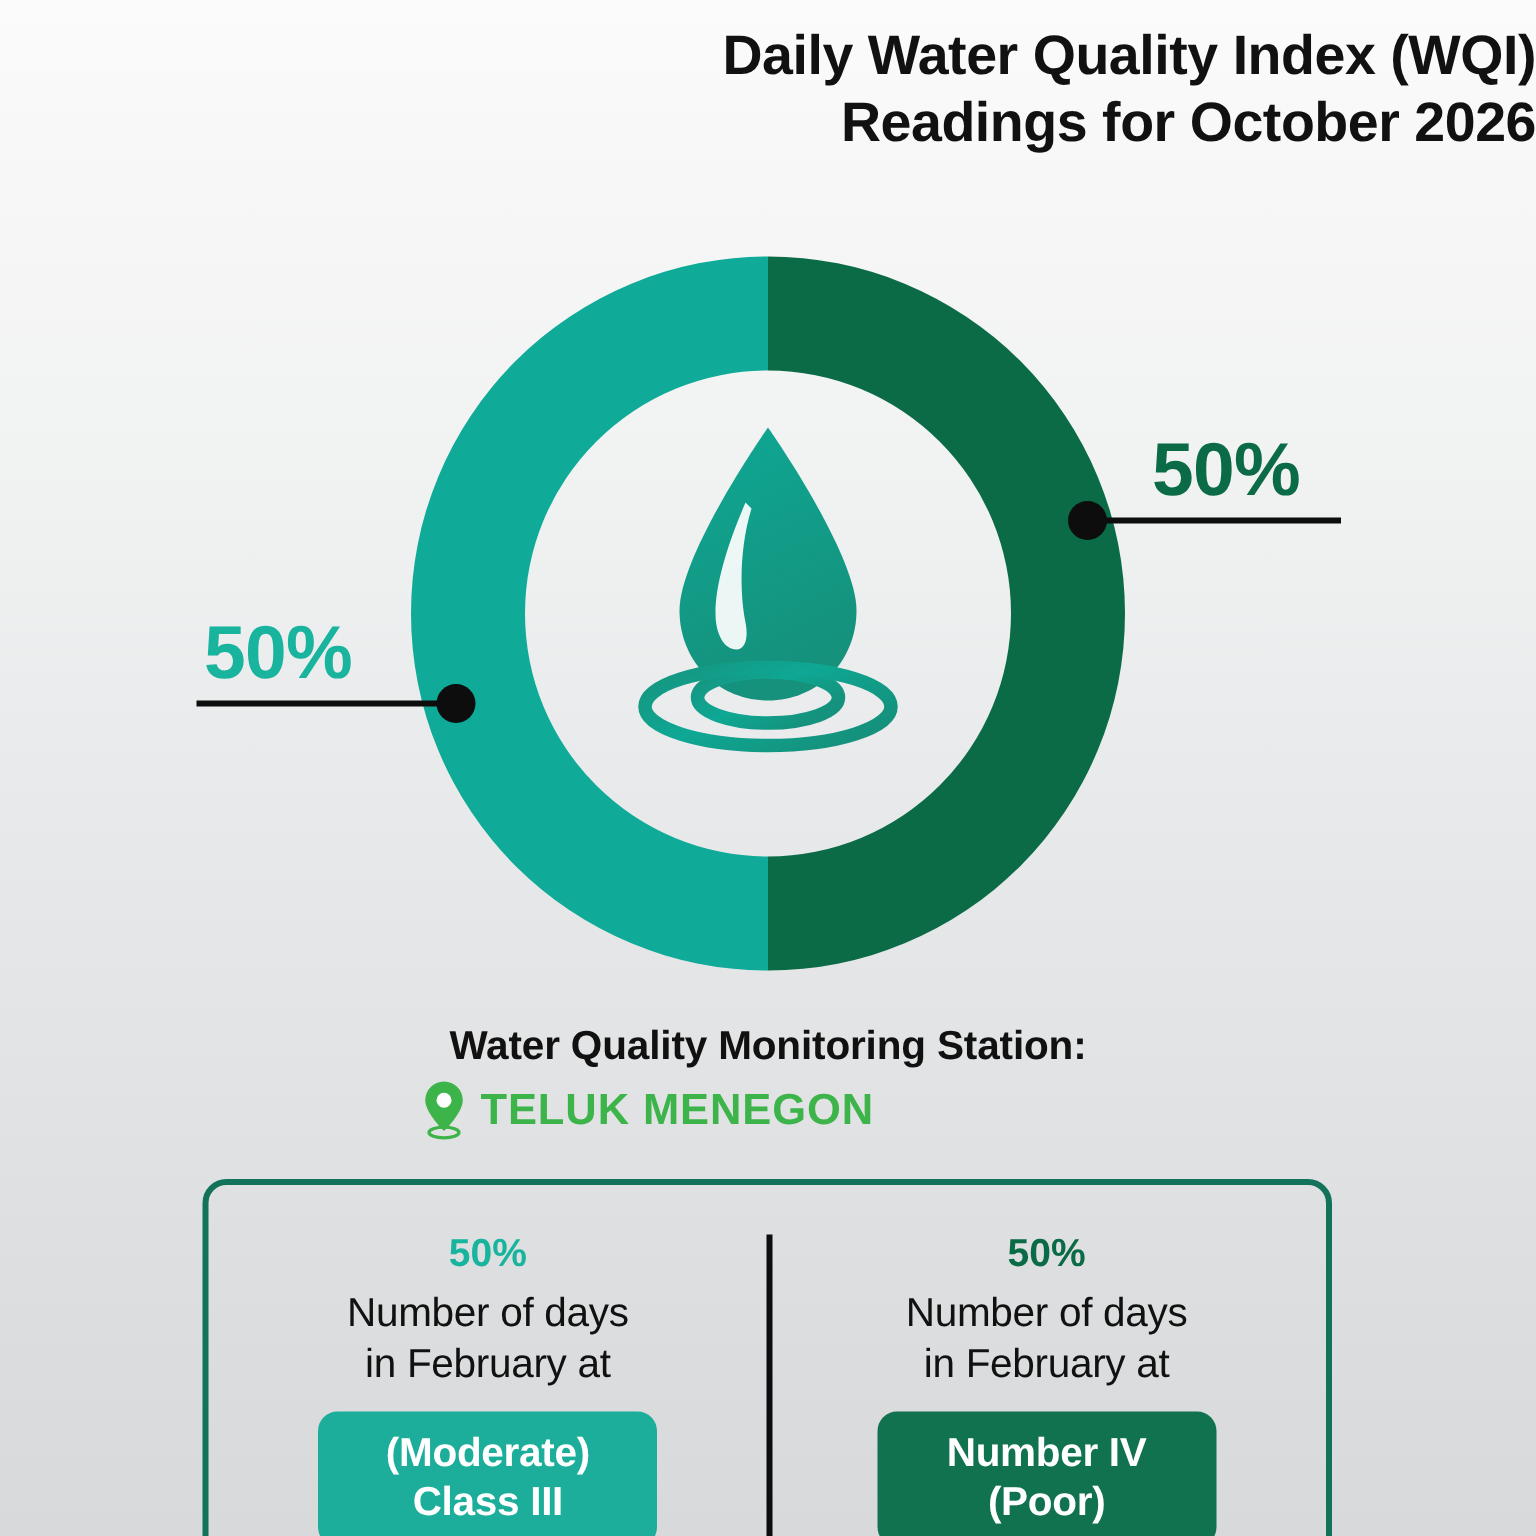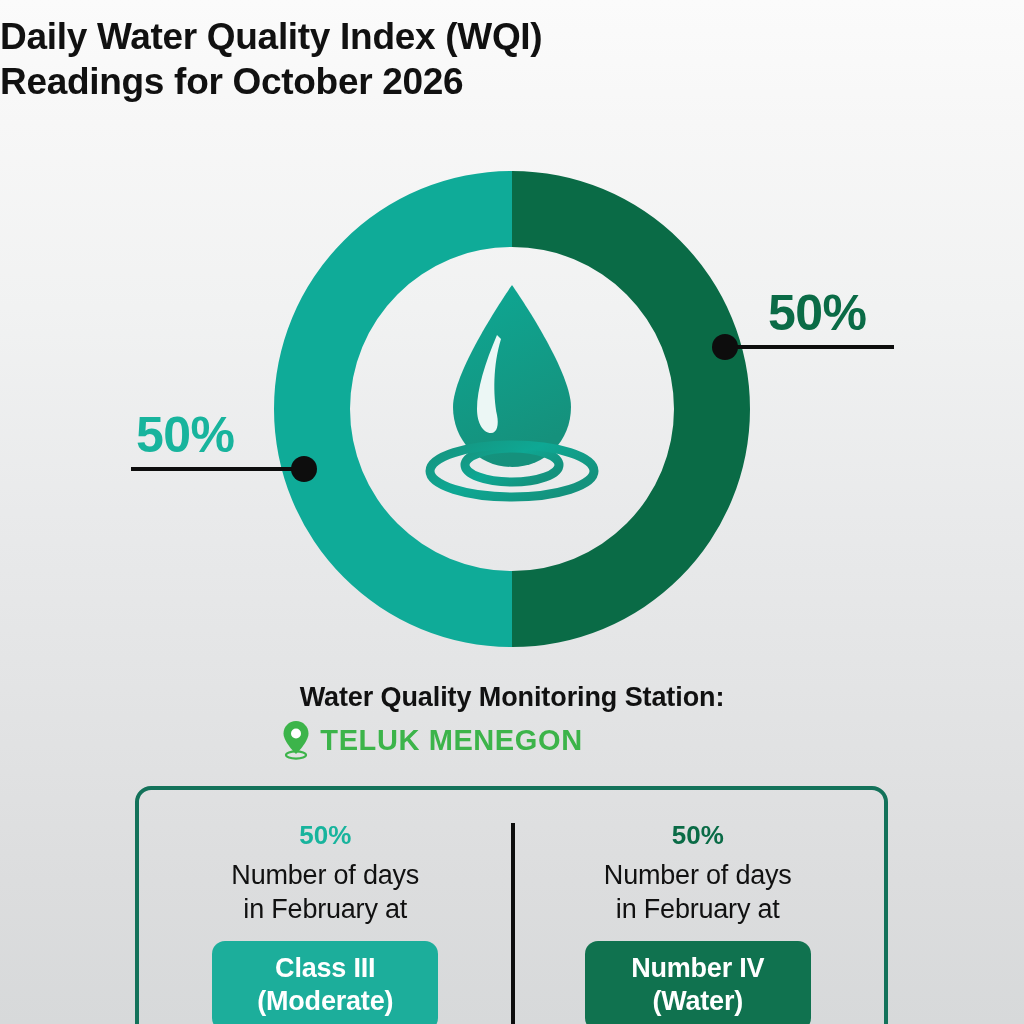--- a/index.html
+++ b/index.html
@@ -21,21 +21,21 @@
         #d7d9da 100%);
     position: relative;
   }
 
   
   .title {
     position: absolute;
     top: 14px;
     left: 0;
     width: 1024px;
-    text-align: left;
+    text-align: right;
     font-size: 37px;
     font-weight: bold;
     line-height: 1.22;
     letter-spacing: -0.3px;
     color: #111111;
   }
   .title-line { display: block; }
 
   
   .donut-wrap {
@@ -234,31 +234,31 @@
 
 <div class="panel">
 
   <div class="card">
     <div class="card-pct teal">50%</div>
     <div class="card-text">
       <span>Number of days</span>
       <span>in February at</span>
     </div>
     <div class="pill teal">
+      <span>(Moderate)</span>
       <span>Class III</span>
-      <span>(Moderate)</span>
     </div>
   </div>
 
   <div class="card">
     <div class="card-pct green">50%</div>
     <div class="card-text">
       <span>Number of days</span>
       <span>in February at</span>
     </div>
     <div class="pill green">
       <span>Number IV</span>
-      <span>(Water)</span>
+      <span>(Poor)</span>
     </div>
   </div>
 
 </div>
 <div class="panel-divider"></div>
 
 </body></html>

